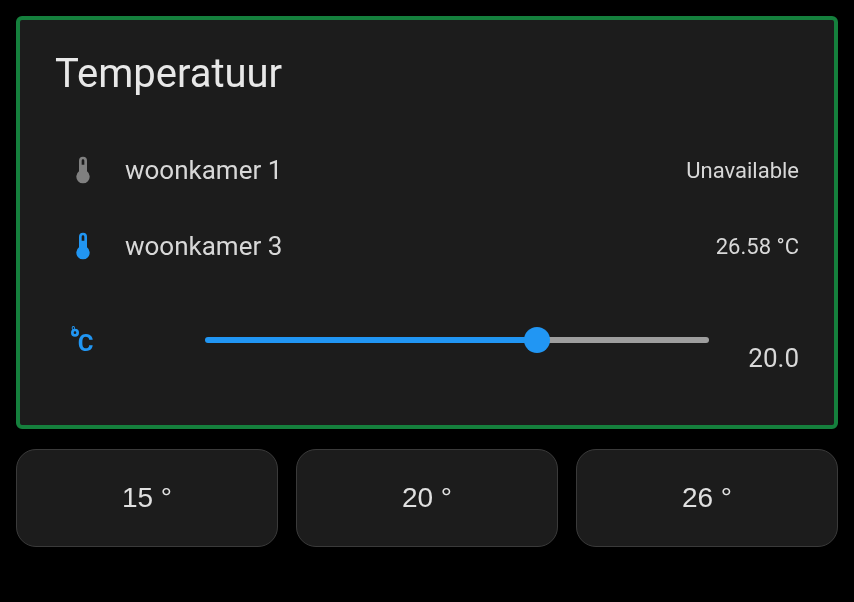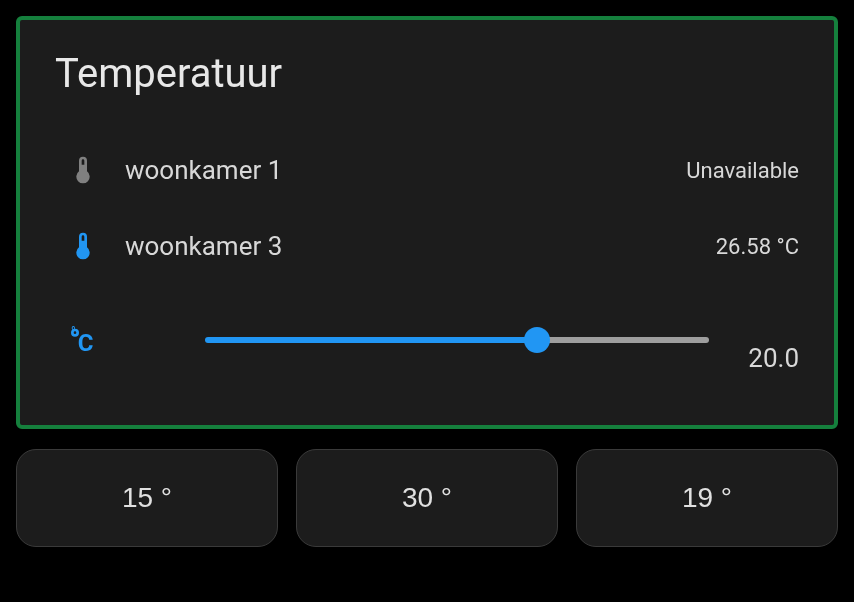--- a/index.html
+++ b/index.html
@@ -161,15 +161,15 @@
     </div>
     <div class="slider-container">
       <input type="range" class="slider" min="15" max="22.5" value="20" step="0.5" style="">
     </div>
     <div class="thermostat-value">20.0</div>
   </div>
 </div>
 
 <div class="button-row">
   <button class="preset-button">15 °</button>
-  <button class="preset-button">30 °</button>
-  <button class="preset-button">19 °</button>
+  <button class="preset-button">20 °</button>
+  <button class="preset-button">26 °</button>
 </div>
 
 </body></html>

